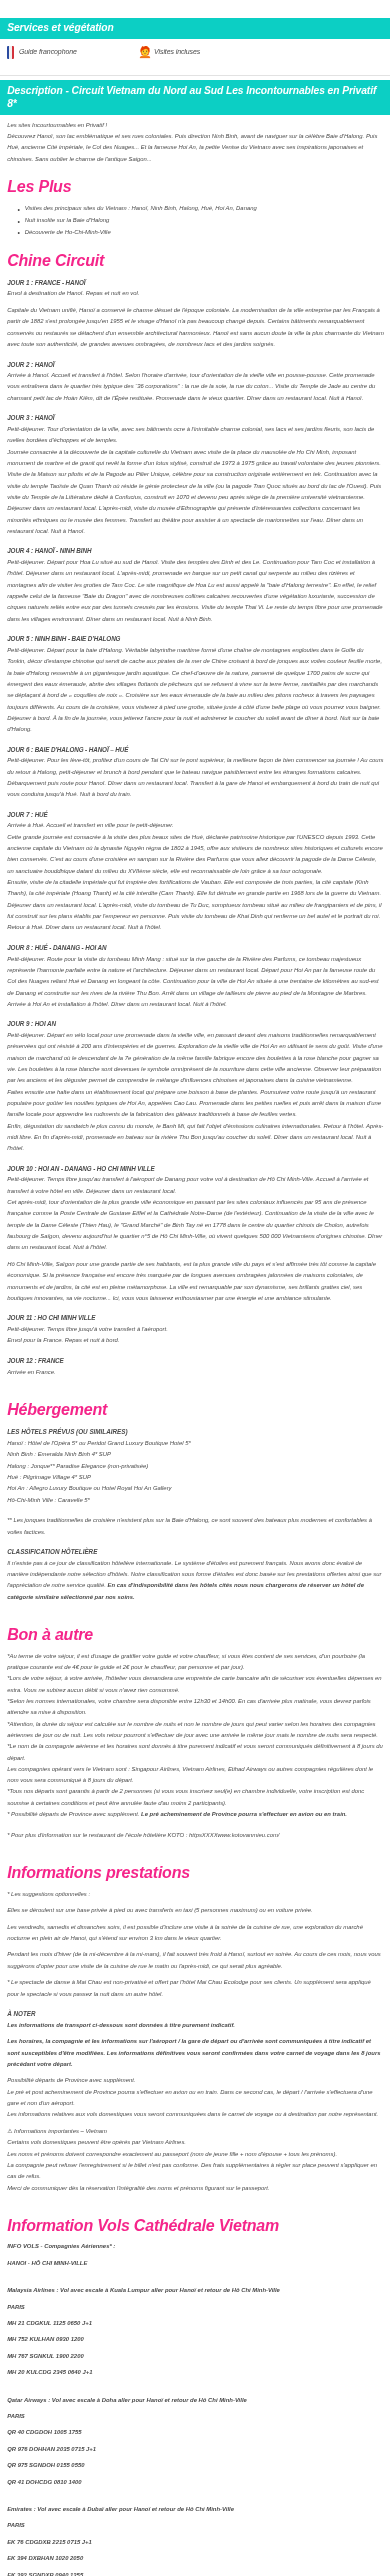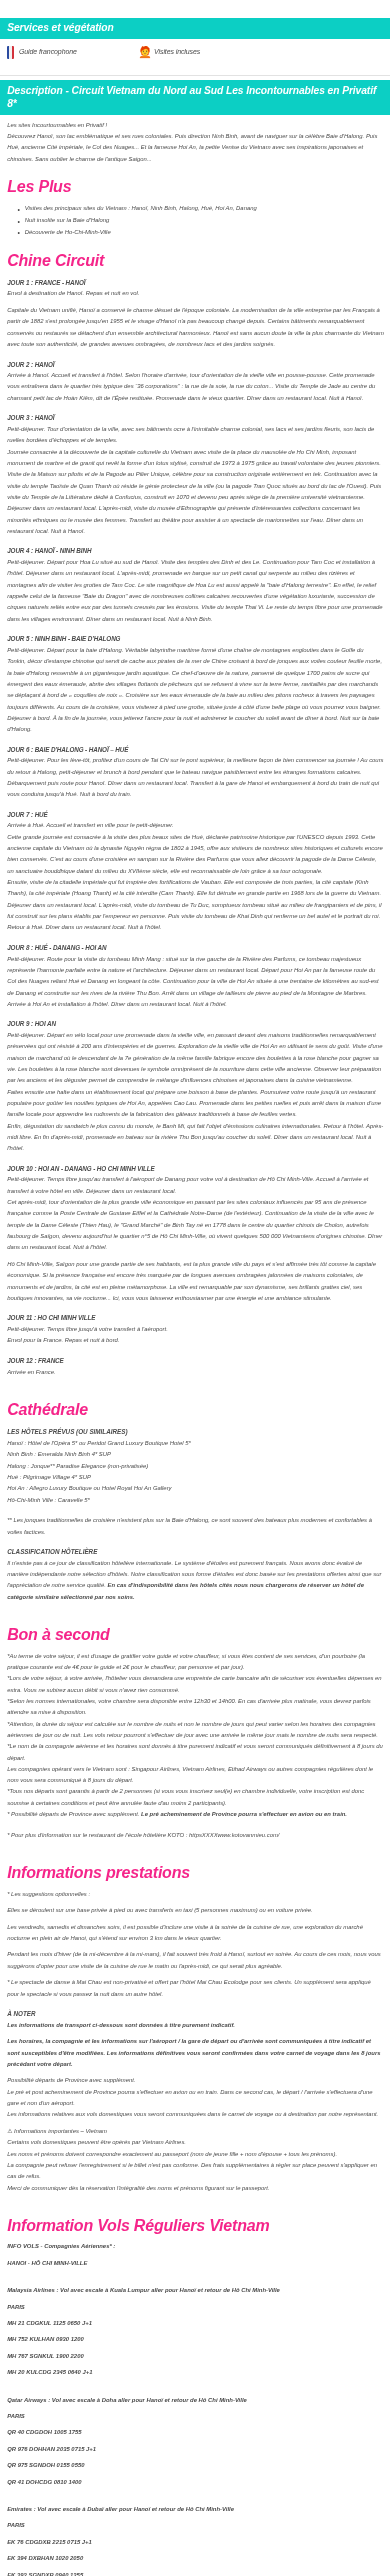--- a/index.html
+++ b/index.html
@@ -229,40 +229,40 @@
 
     <h3 class="day">JOUR 11 : HO CHI MINH VILLE</h3>
     <p class="para">Petit-déjeuner. Temps libre jusqu'à votre transfert à l'aéroport.</p>
     <p class="para">Envol pour la France. Repas et nuit à bord.</p>
 
     <h3 class="day">JOUR 12 : FRANCE</h3>
     <p class="para">Arrivée en France.</p>
   </div>
 
   <div class="spacer-md"></div>
-  <h2 class="pink">Cathédrale</h2>
+  <h2 class="pink">Hébergement</h2>
 
   <div class="body-text">
     <h3 class="sub tight">LES HÔTELS PRÉVUS (OU SIMILAIRES)</h3>
     <p class="para">Hanoï : Hôtel de l'Opéra 5* ou Peridot Grand Luxury Boutique Hotel 5*</p>
     <p class="para">Ninh Binh : Emeralda Ninh Binh 4* SUP</p>
     <p class="para">Halong : Jonque** Paradise Elegance (non-privatisée)</p>
     <p class="para">Hué : Pilgrimage Village 4* SUP</p>
     <p class="para">Hoi An : Allegro Luxury Boutique ou Hotel Royal Hoi An Gallery</p>
     <p class="para">Hô-Chi-Minh Ville : Caravelle 5*</p>
 
     <div class="spacer-md"></div>
     <p class="para">** Les jonques traditionnelles de croisière n'existent plus sur la Baie d'Halong, ce sont souvent des bateaux plus modernes et confortables à voiles factices.</p>
 
     <h3 class="sub">CLASSIFICATION HÔTELIÈRE</h3>
     <p class="para"><span>Il n'existe pas à ce jour de classification hôtelière internationale. Le système d'étoiles est purement français. Nous avons donc évalué de manière indépendante notre sélection d'hôtels. Notre classification sous forme d'étoiles est donc basée sur les prestations offertes ainsi que sur l'appréciation de notre service qualité. </span><b>En cas d'indisponibilité dans les hôtels cités nous nous chargerons de réserver un hôtel de catégorie similaire sélectionné par nos soins.</b></p>
   </div>
 
   <div class="spacer-md"></div>
-  <h2 class="pink">Bon à second</h2>
+  <h2 class="pink">Bon à autre</h2>
 
   <div class="body-text">
     <p class="para">*Au terme de votre séjour, il est d'usage de gratifier votre guide et votre chauffeur, si vous êtes content de ses services, d'un pourboire (la pratique courante est de 4€ pour le guide et 2€ pour le chauffeur, par personne et par jour).</p>
     <p class="para">*Lors de votre séjour, à votre arrivée, l'hôtelier vous demandera une empreinte de carte bancaire afin de sécuriser vos éventuelles dépenses en extra. Vous ne subirez aucun débit si vous n'avez rien consommé.</p>
     <p class="para">*Selon les normes internationales, votre chambre sera disponible entre 12h30 et 14h00. En cas d'arrivée plus matinale, vous devrez parfois attendre sa mise à disposition.</p>
     <p class="para">*Attention, la durée du séjour est calculée sur le nombre de nuits et non le nombre de jours qui peut varier selon les horaires des compagnies aériennes de jour ou de nuit. Les vols retour pourront s'effectuer de jour avec une arrivée le même jour mais le nombre de nuits sera respecté.</p>
     <p class="para">*Le nom de la compagnie aérienne et les horaires sont donnés à titre purement indicatif et vous seront communiqués définitivement  à 8 jours du départ.</p>
     <p class="para">Les compagnies opérant vers le Vietnam sont : Singapour Airlines, Vietnam Airlines, Etihad Airways ou autres compagnies régulières dont le nom vous sera communiqué à 8 jours du départ.</p>
     <p class="para">*Tous nos départs sont garantis à partir de 2 personnes (si vous vous inscrivez seul(e) en chambre individuelle, votre inscription est donc soumise à certaines conditions et peut être annulée faute d'au moins 2 participants).</p>
     <p class="para"><span>* Possibilité départs de Province avec supplément. </span><b>Le pré acheminement de Province pourra s'effectuer en avion ou en train.</b></p>
@@ -295,21 +295,21 @@
 
     <div class="spacer-sm"></div>
     <p class="para"><span class="warn-icon">⚠</span> <span>Informations importantes – Vietnam</span></p>
     <p class="para">Certains vols domestiques peuvent être opérés par Vietnam Airlines.</p>
     <p class="para">Les noms et prénoms doivent correspondre exactement au passeport (nom de jeune fille + nom d'épouse + tous les prénoms).</p>
     <p class="para">La compagnie peut refuser l'enregistrement si le billet n'est pas conforme. Des frais supplémentaires à régler sur place peuvent s'appliquer en cas de refus.</p>
     <p class="para">Merci de communiquer dès la réservation l'intégralité des noms et prénoms figurant sur le passeport.</p>
   </div>
 
   <div class="spacer-md"></div>
-  <h2 class="pink">Information Vols Réguliers Vietnam</h2>
+  <h2 class="pink">Information Vols Cathédrale Vietnam</h2>
 
   <div class="body-text">
     <p class="mono-line">INFO VOLS - Compagnies Aériennes* :</p>
     <p class="mono-line">HANOI - HÔ CHI MINH-VILLE</p>
     <div class="spacer-sm"></div>
 
     <p class="mono-line">Malaysia Airlines : Vol avec escale à Kuala Lumpur aller pour Hanoï et retour de Hô Chi Minh-Ville</p>
     <p class="mono-line">PARIS</p>
     <p class="mono-line">MH 21 CDGKUL  1125 0650 J+1</p>
     <p class="mono-line">MH 752 KULHAN 0930 1200</p>

